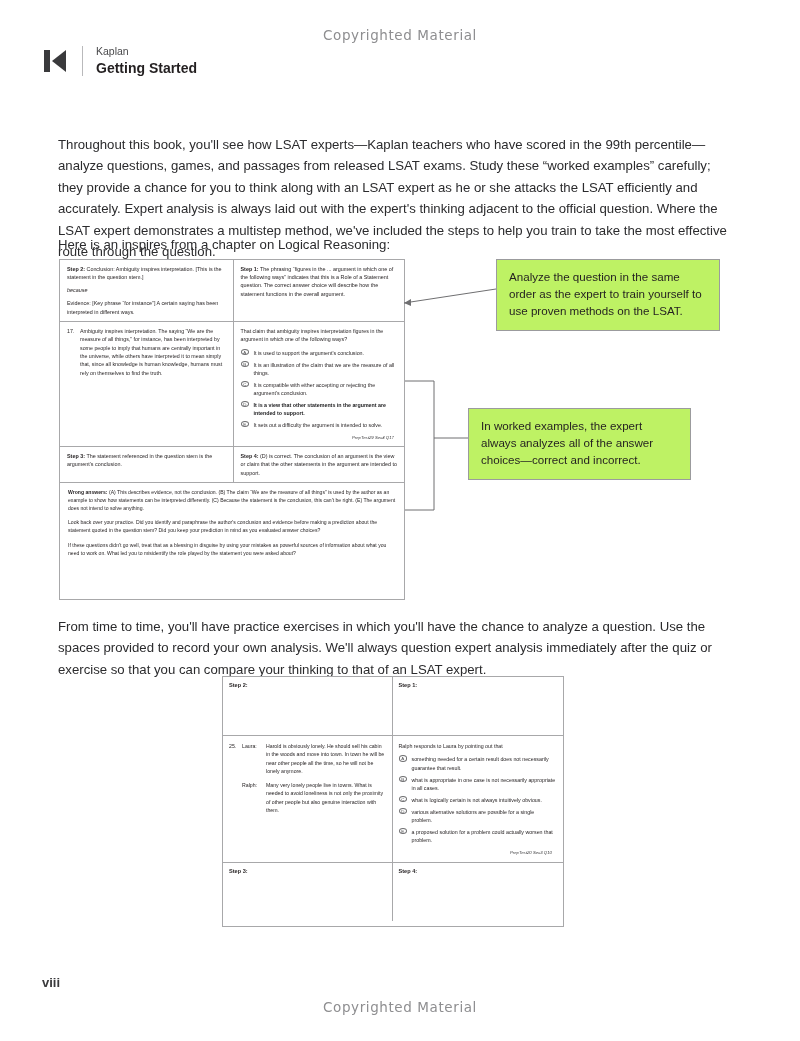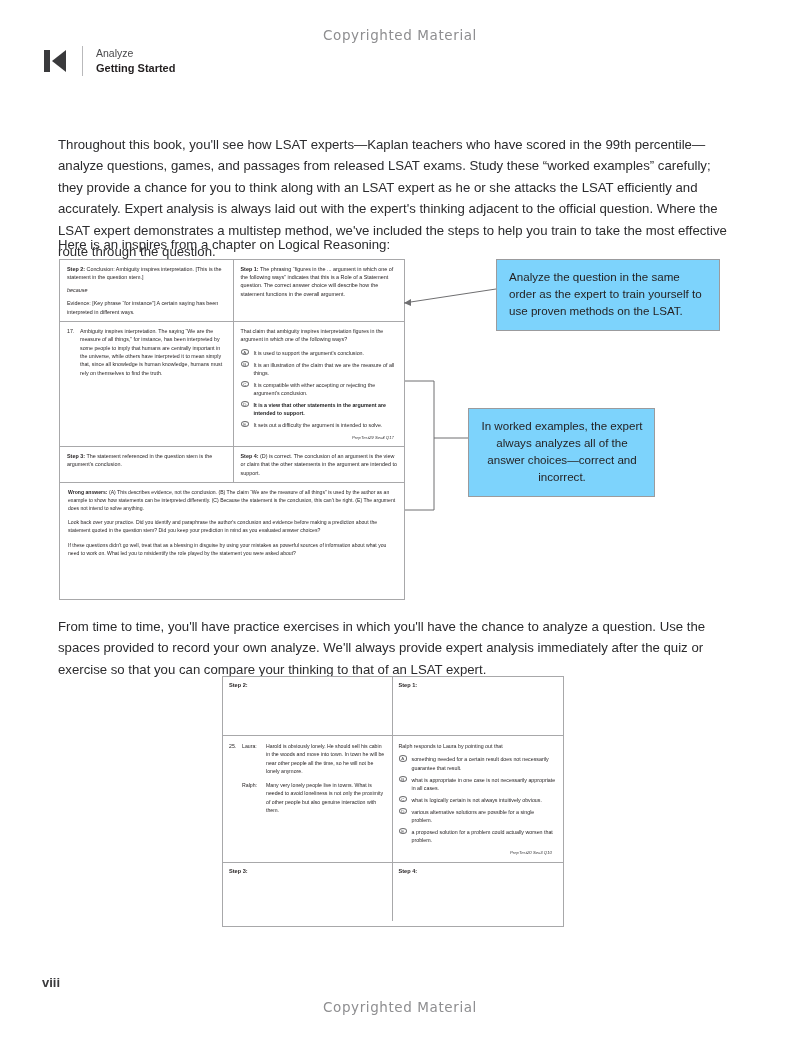--- a/index.html
+++ b/index.html
@@ -48,21 +48,21 @@
     color: #3a3a3c;
   }
   .header-rule {
     width: 1px;
     height: 30px;
     background: #b9b9bb;
     margin: 0 13px 0 11px;
   }
   .header-lines { line-height: 1.32; }
   .header-preface { font-size: 10.5px; color: #4a4a4c; }
-  .header-chapter { font-size: 11px; color: #231f20; font-weight: bold; }
+  .header-chapter { font-size: 14px; color: #231f20; font-weight: bold; }
 
   
   .para {
     position: absolute;
     left: 58px;
     width: 673px;
     font-size: 13.2px;
     line-height: 1.62;
     color: #2b2b2d;
     text-align: left;
@@ -129,28 +129,28 @@
   .wrong-answers { font-size: 5.1px; line-height: 1.56; }
   .wrong-answers b { font-weight: bold; }
   .tail-para { font-size: 5.1px; line-height: 1.58; }
 
   .wsec { padding: 6px 8px 5px 8px; }
 
   
   .callout {
     position: absolute;
     border: 1px solid #9b9b9d;
-    background: #7dd3fc;
+    background: #bef264;
     font-size: 11.6px;
     line-height: 1.46;
     color: #231f20;
     padding: 9px 11px 10px 12px;
   }
   #callout-1 { top: 259px; left: 496px; width: 224px; }
-  #callout-2 { top: 408px; left: 468px; width: 187px; text-align: center; }
+  #callout-2 { top: 408px; left: 468px; width: 223px; }
 
   
   .connectors {
     position: absolute;
     top: 0; left: 0;
     width: 800px; height: 1041px;
     pointer-events: none;
   }
 
   
@@ -191,28 +191,28 @@
 
 <div class="page-header">
   <div class="k-logo">
     <svg width="26" height="28" viewBox="0 0 26 28" aria-hidden="true">
       <rect x="1" y="3" width="6" height="22" fill="#3a3a3c"></rect>
       <polygon points="9,14 23,3 23,25" fill="#3a3a3c"></polygon>
     </svg>
   </div>
   <div class="header-rule"></div>
   <div class="header-lines">
-    <div class="header-preface">Analyze</div>
+    <div class="header-preface">Kaplan</div>
     <div class="header-chapter">Getting Started</div>
   </div>
 </div>
 
 <div class="para" id="para-intro">Throughout this book, you'll see how LSAT experts—Kaplan teachers who have scored in the 99th percentile—analyze questions, games, and passages from released LSAT exams. Study these “worked examples” carefully; they provide a chance for you to think along with an LSAT expert as he or she attacks the LSAT efficiently and accurately. Expert analysis is always laid out with the expert's thinking adjacent to the official question. Where the LSAT expert demonstrates a multistep method, we've included the steps to help you train to take the most effective route through the question.</div>
 <div class="para" id="para-example">Here is an inspires from a chapter on Logical Reasoning:</div>
-<div class="para" id="para-practice">From time to time, you'll have practice exercises in which you'll have the chance to analyze a question. Use the spaces provided to record your own analyze. We'll always provide expert analysis immediately after the quiz or exercise so that you can compare your thinking to that of an LSAT expert.</div>
+<div class="para" id="para-practice">From time to time, you'll have practice exercises in which you'll have the chance to analyze a question. Use the spaces provided to record your own analysis. We'll always question expert analysis immediately after the quiz or exercise so that you can compare your thinking to that of an LSAT expert.</div>
 
 <div class="worked-box">
 
   <div class="wrow band">
     <div class="wcell wcell-l">
       <div class="step-head">
         <b>Step 2:</b>
         <span>Conclusion: Ambiguity inspires interpretation. [This is the statement in the question stem.]</span>
       </div>
       <div class="because">because</div>

